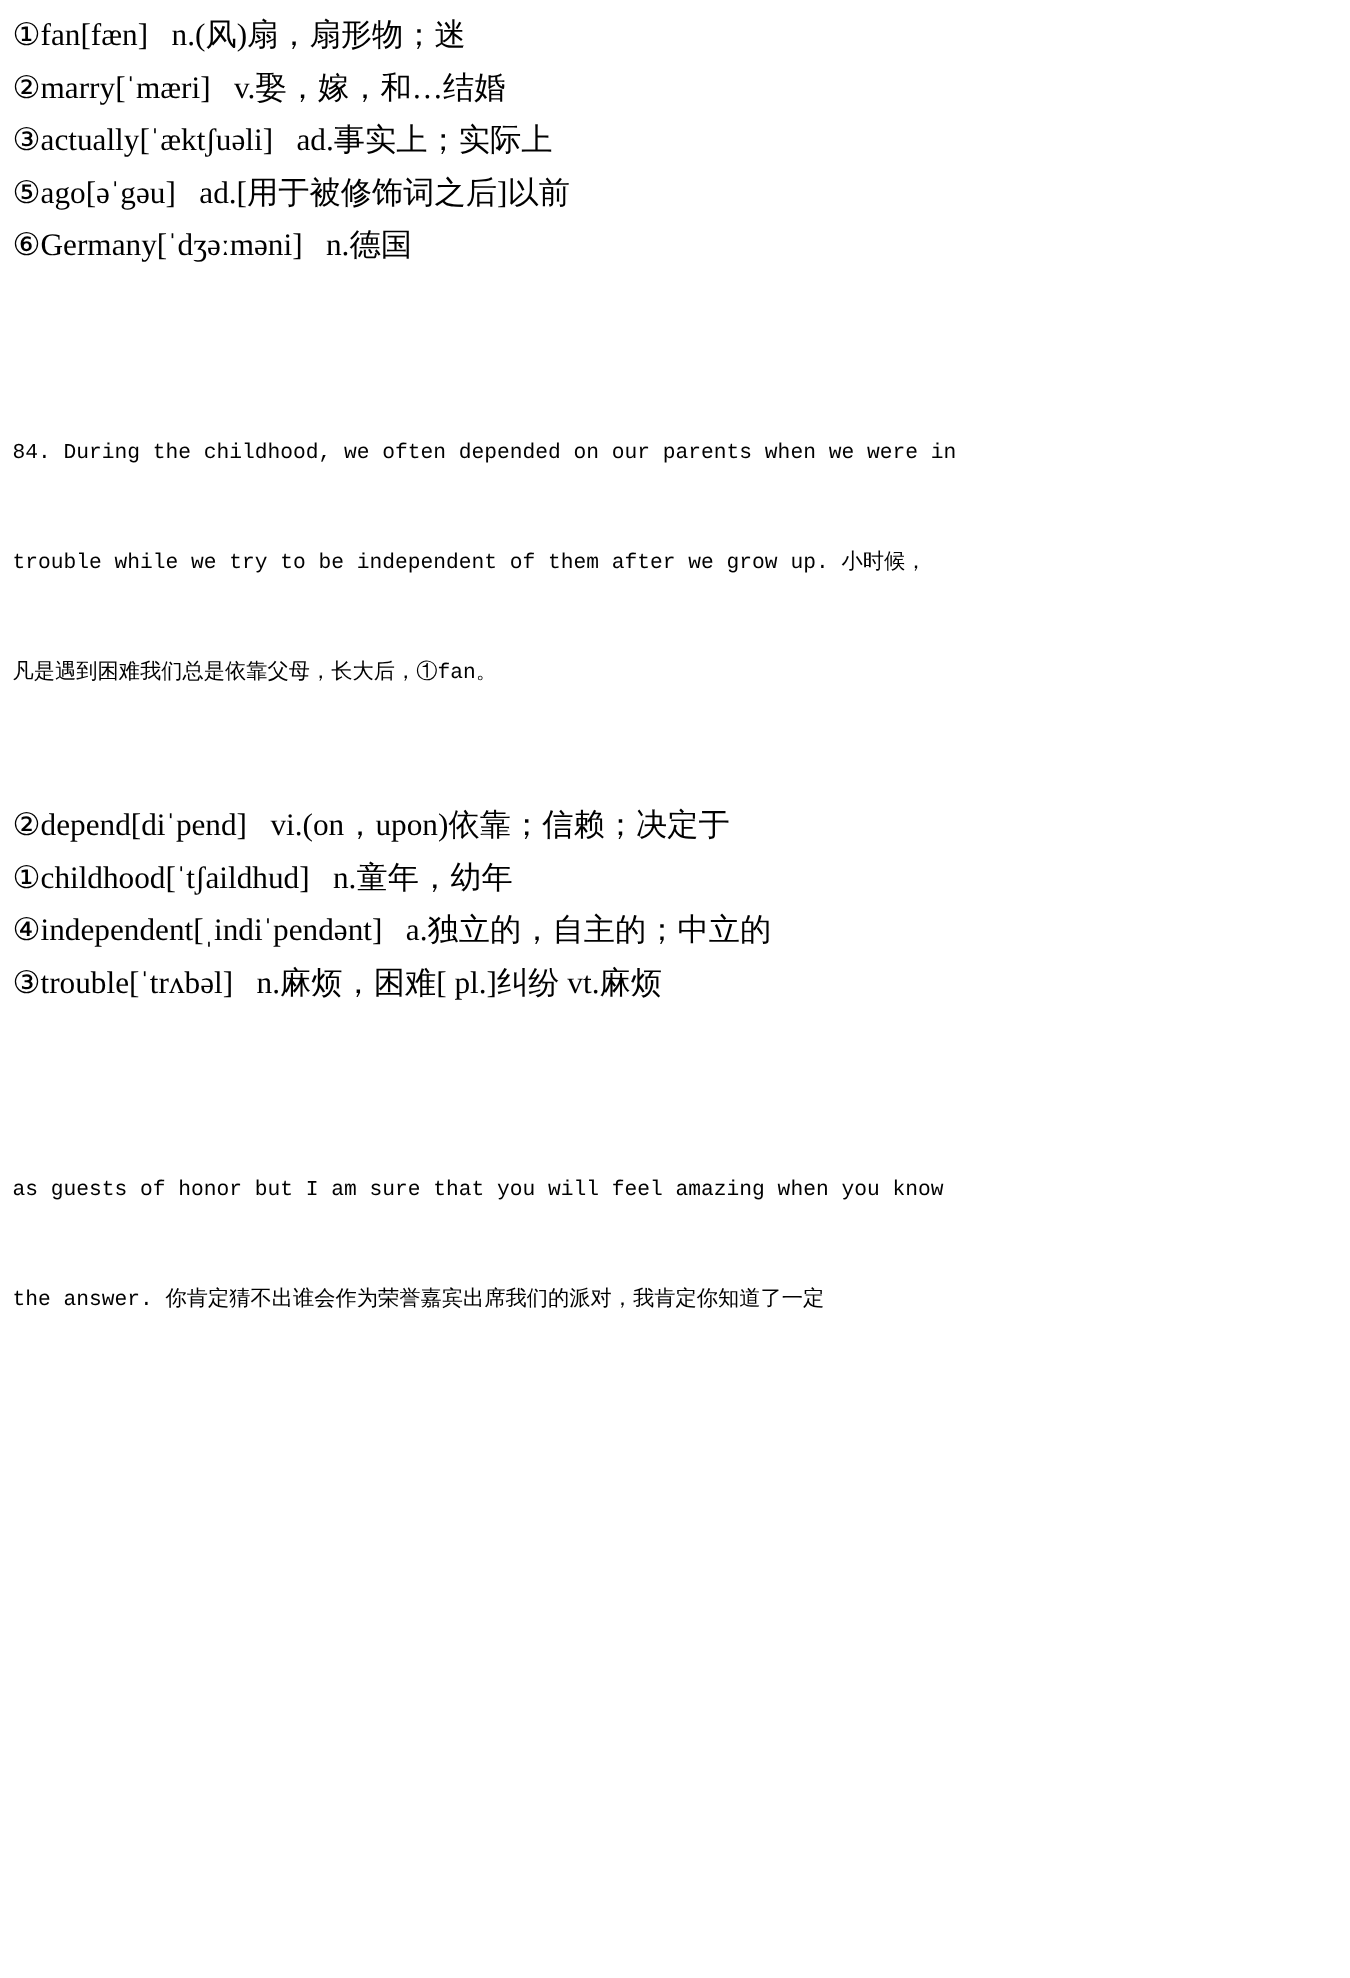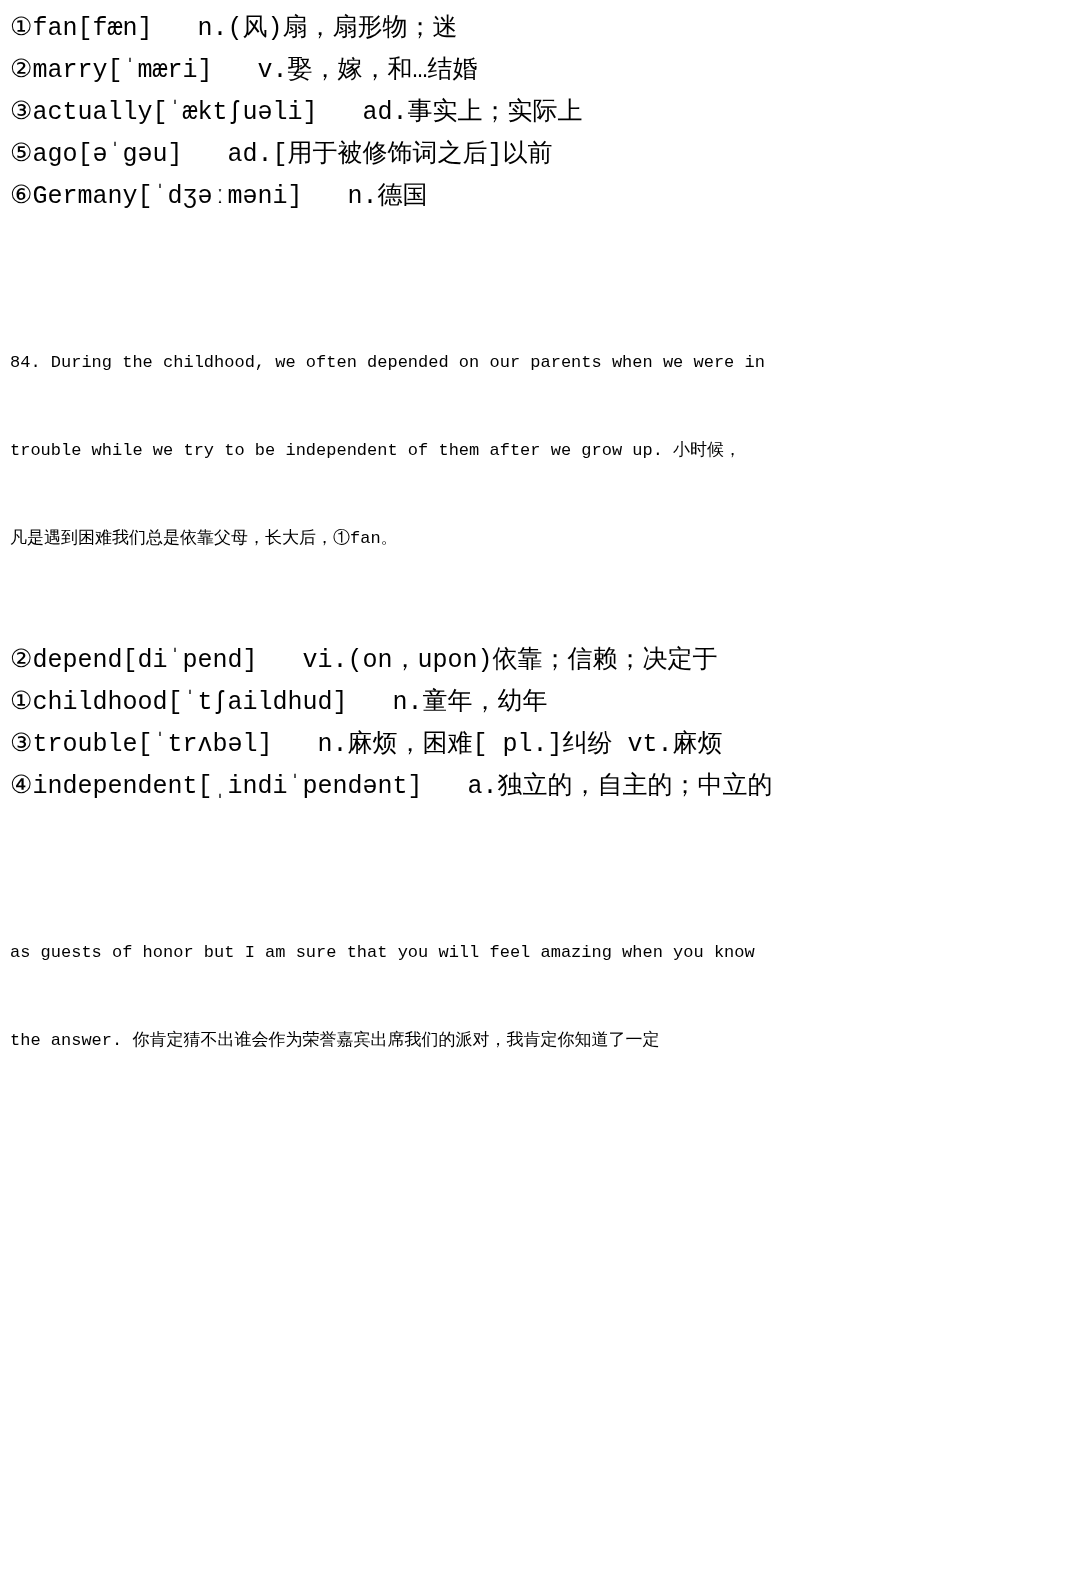--- a/index.html
+++ b/index.html
@@ -36,20 +36,21 @@
     height: 72px;
   }
   .block-gap-sm {
     height: 26px;
   }
   .sentence-para {
     margin-bottom: 0;
   }
   .vocab-list {
     margin-top: 2px;
+    font-family: Liberation Serif, serif;
   }
 </style>
 </head>
 <body>
 
 <div class="page">
 
   <div class="vocab-list">
     <div class="vocab-line">①fan[fæn]   n.(风)扇，扇形物；迷</div>
     <div class="vocab-line">②marry[ˈmæri]   v.娶，嫁，和…结婚</div>
@@ -63,22 +64,22 @@
   <div>
     <div class="sentence sentence-para">
       <div>84. During the childhood, we often depended on our parents when we were in</div>
       <div>trouble while we try to be independent of them after we grow up. 小时候，</div>
       <div>凡是遇到困难我们总是依靠父母，长大后，①fan。</div>
     </div>
     <div class="block-gap-sm"></div>
     <div class="vocab-list">
       <div class="vocab-line">②depend[diˈpend]   vi.(on，upon)依靠；信赖；决定于</div>
       <div class="vocab-line">①childhood[ˈtʃaildhud]   n.童年，幼年</div>
+      <div class="vocab-line">④independent[ˌindiˈpendənt]   a.独立的，自主的；中立的</div>
       <div class="vocab-line">③trouble[ˈtrʌbəl]   n.麻烦，困难[ pl.]纠纷 vt.麻烦</div>
-      <div class="vocab-line">④independent[ˌindiˈpendənt]   a.独立的，自主的；中立的</div>
     </div>
   </div>
 
   <div class="block-gap-lg"></div>
 
   <div>
     <div class="sentence sentence-para">
       <div>as guests of honor but I am sure that you will feel amazing when you know</div>
       <div>the answer. 你肯定猜不出谁会作为荣誉嘉宾出席我们的派对，我肯定你知道了一定</div>
       

